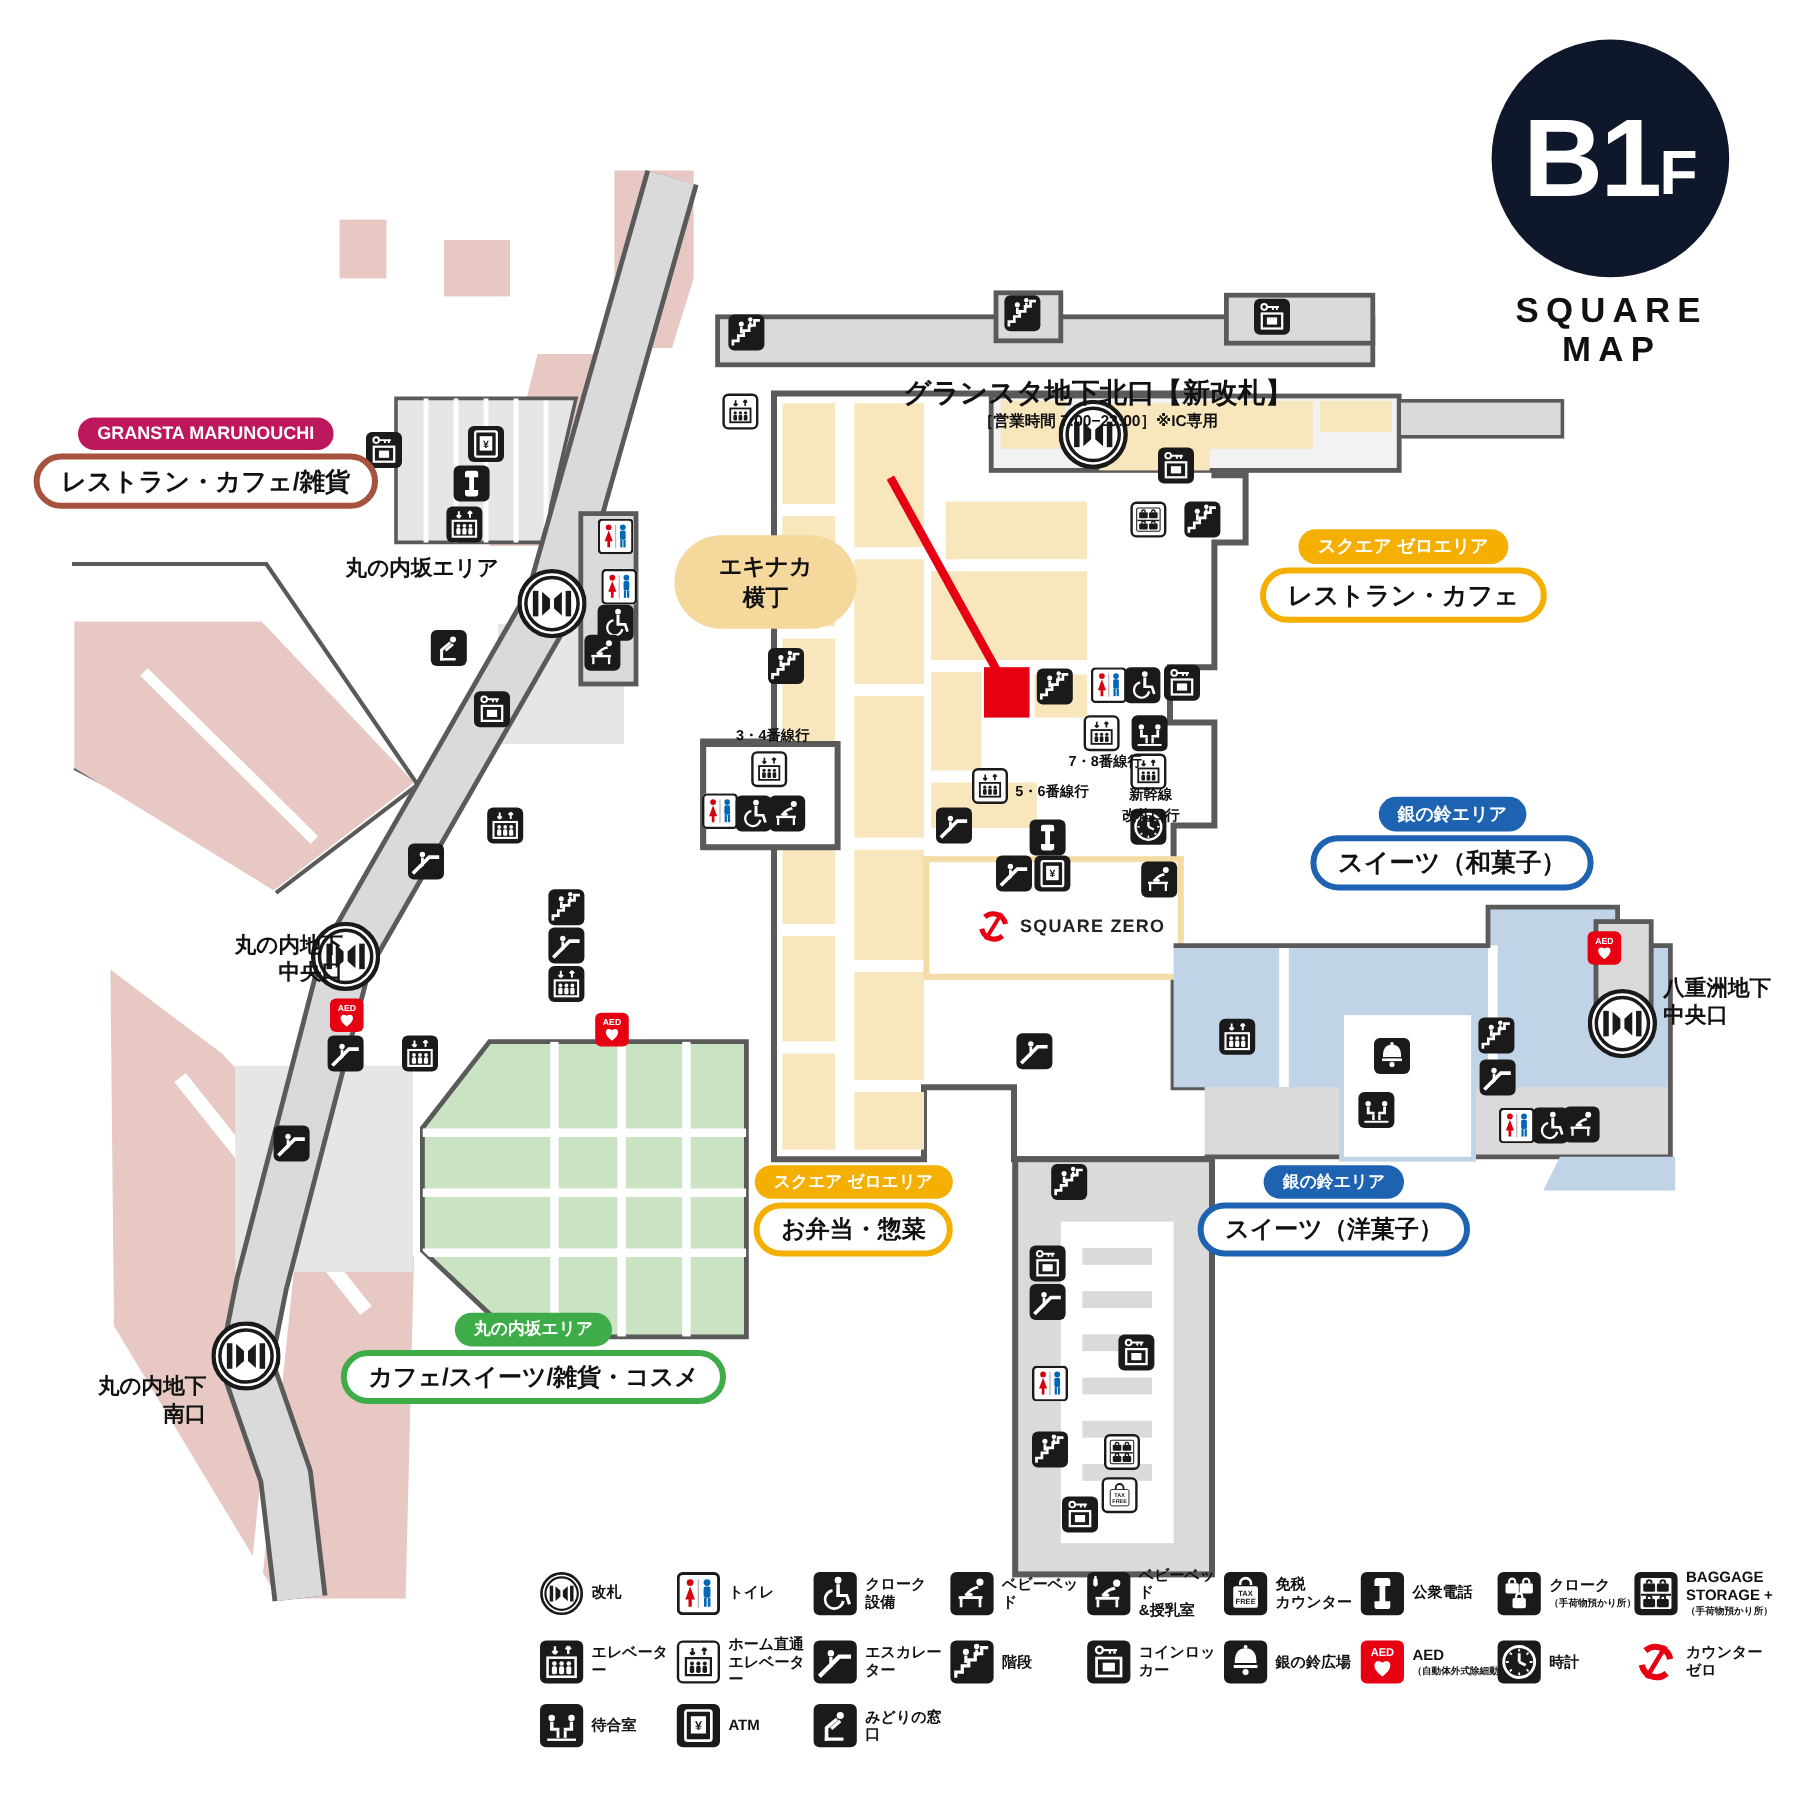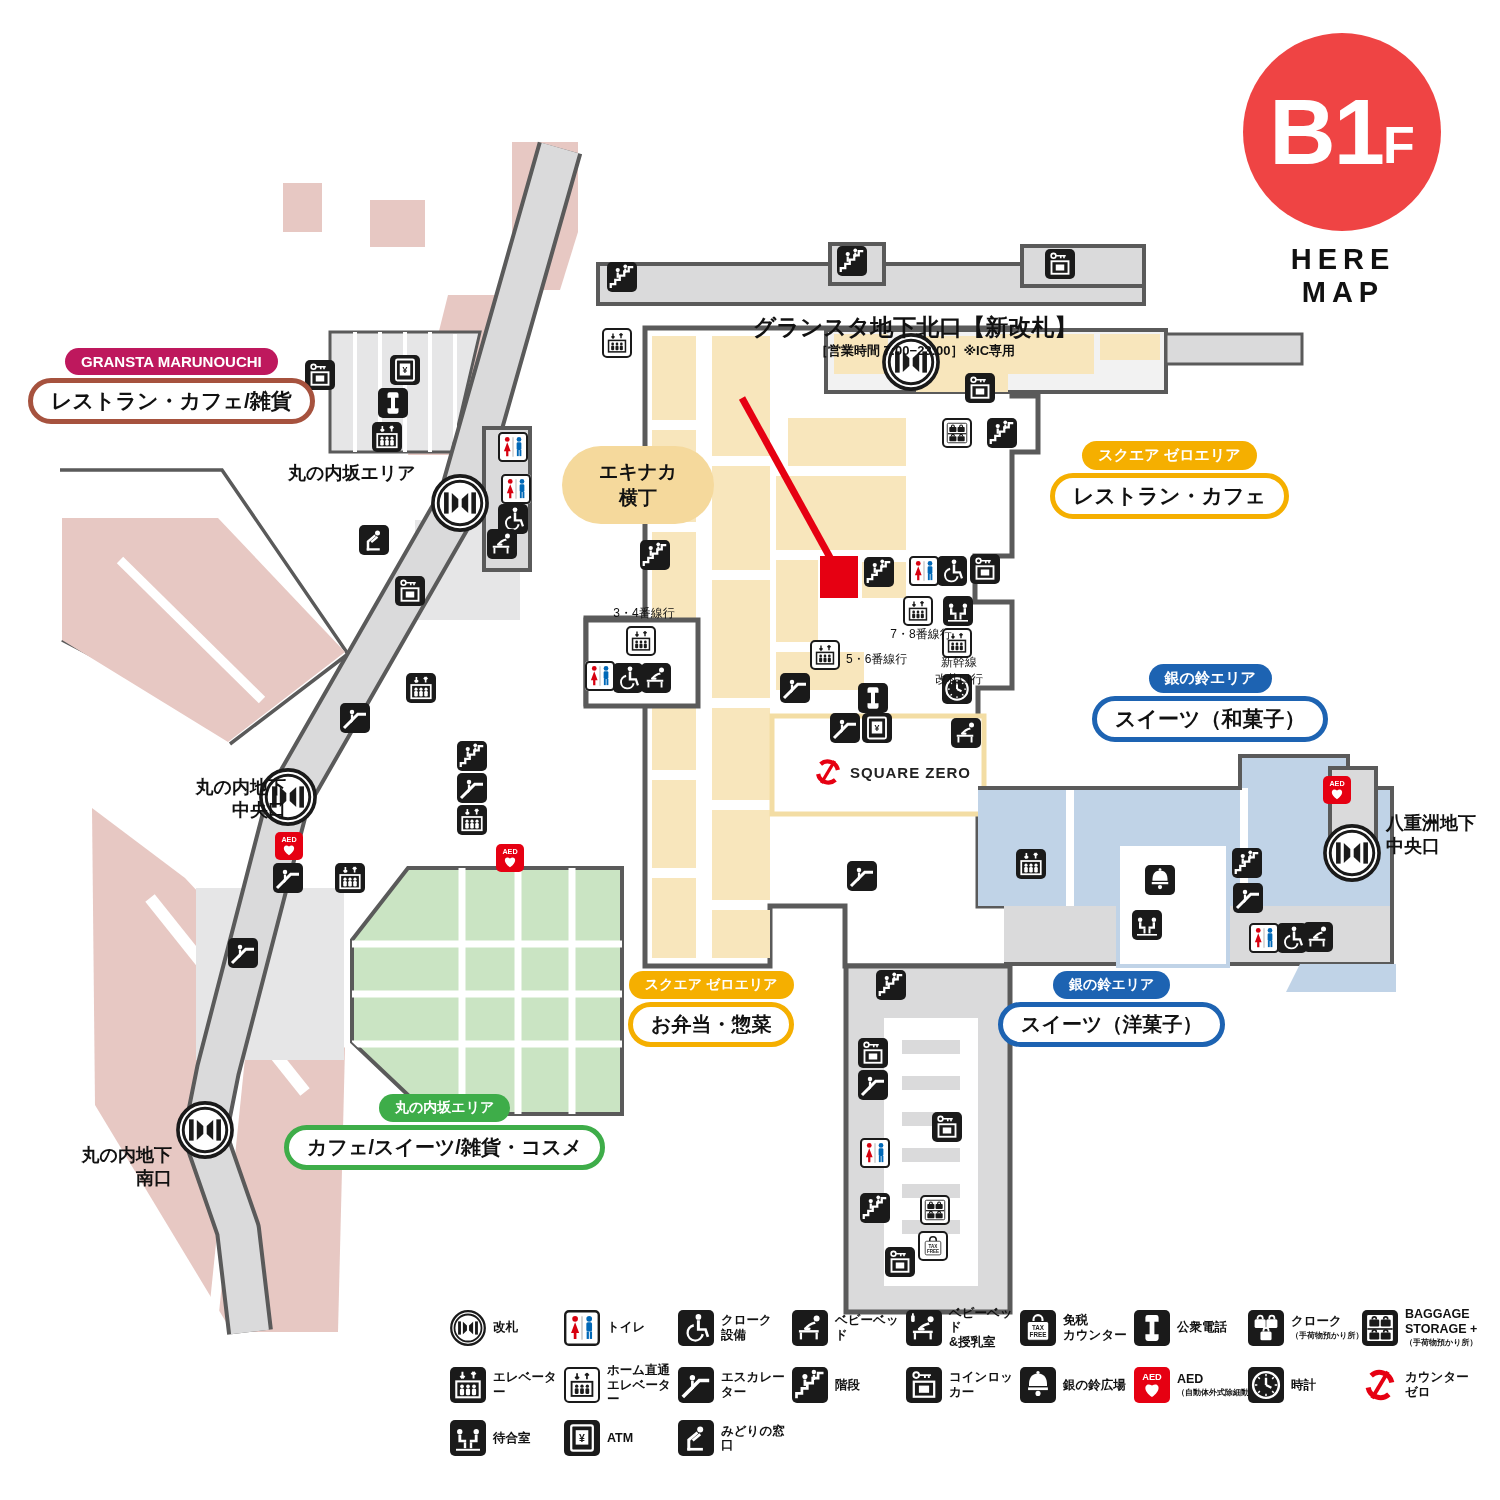--- a/index.html
+++ b/index.html
@@ -12,21 +12,21 @@
   .labels{position:absolute;left:0;top:0;width:1500px;height:1500px;z-index:4}
   
   .icon{background:#1A1A1A;color:#fff;border-radius:5px;display:inline-block}
   .icon svg{width:100%;height:100%;display:block}
   .icon-toilet{background:#fff;border-radius:4px}
   .icon-home-elevator,.icon-baggage-white,.icon-taxfree-white{background:#fff;border:2px solid #1A1A1A;color:#1A1A1A}
   .icon-aed{background:#E60012}
   .icon-gate,.icon-square-zero{background:none;border-radius:0}
   
   .b1f{position:absolute;left:1243px;top:33px;width:200px;text-align:center;z-index:5}
-  .b1f-circle{width:198px;height:198px;border-radius:50%;background:#ef4444;color:#fff;display:flex;align-items:center;justify-content:center}
+  .b1f-circle{width:198px;height:198px;border-radius:50%;background:#0f172a;color:#fff;display:flex;align-items:center;justify-content:center}
   .b1f-lv{font-size:92px;font-weight:800;letter-spacing:-2px}
   .b1f-f{font-size:52px;font-weight:800;margin-top:26px}
   .b1f-cap{margin-top:12px;font-size:29px;font-weight:800;letter-spacing:6px;color:#111}
   
   .here{position:absolute;left:648px;top:290px;width:122px;height:122px;background:#E60012;border-radius:50%;display:flex;align-items:center;justify-content:center;z-index:5}
   .here::after{content:"";position:absolute;inset:6px;border:3px solid #fff;border-radius:50%}
   .here span{color:#fff;font-size:28px;font-weight:800;letter-spacing:1px}
   
   .glabel{position:absolute;color:#111;font-weight:800;white-space:pre-line;line-height:1.25;z-index:4}
   .gl-north{left:690px;top:284px;width:450px;text-align:center;font-size:23px}
@@ -38,21 +38,21 @@
   
   .area{position:absolute;display:flex;flex-direction:column;align-items:center;z-index:5}
   .area .badge{color:#fff;font-weight:800;font-size:15px;padding:5px 16px;border-radius:17px;white-space:nowrap}
   .area .pill{background:#fff;border:5px solid #000;border-radius:28px;font-weight:800;font-size:21px;padding:4px 18px;margin-top:3px;white-space:nowrap;color:#111}
   .a0{left:28px;top:348px}.a1{left:1050px;top:441px}.a2{left:1092px;top:664px}
   .a3{left:628px;top:971px}.a4{left:998px;top:971px}.a5{left:284px;top:1094px}
   .a3 .badge,.a4 .badge,.a5 .badge{font-size:14px}
   .a3 .pill,.a4 .pill,.a5 .pill{font-size:20px}
   
   .ekinaka{position:absolute;left:562px;top:446px;width:152px;height:78px;background:#F5D99C;border-radius:39px;display:flex;align-items:center;justify-content:center;text-align:center;font-size:19px;font-weight:800;color:#111;white-space:pre-line;z-index:4}
-  .track{position:absolute;font-size:12px;font-weight:400;color:#111;white-space:pre-line;text-align:center;z-index:4}
+  .track{position:absolute;font-size:12px;font-weight:700;color:#111;white-space:pre-line;text-align:center;z-index:4}
   .t34{left:596px;top:605px;width:96px}
   .t56{left:846px;top:651px;width:90px;text-align:left}
   .t78{left:878px;top:626px;width:86px}
   .tshink{left:926px;top:654px;width:66px}
   .sqz-text{position:absolute;left:850px;top:764px;font-size:15px;font-weight:800;letter-spacing:1px;color:#222;z-index:4}
   
   .legend{position:absolute;left:450px;top:1306px;width:1050px;z-index:6}
   .legend-row{display:flex;margin-bottom:14px}
   .legend-item{width:114px;flex:0 0 auto;display:flex;align-items:center}
   .legend-item .icon{flex:0 0 auto}
@@ -526,21 +526,21 @@
     <rect x="820" y="556" width="38" height="42" fill="#E60012"></rect>
   </svg>
 
   <div class="labels">
 
     <div class="b1f">
       <div class="b1f-circle">
         <span class="b1f-lv">B1</span>
         <span class="b1f-f">F</span>
       </div>
-      <div class="b1f-cap">HERE MAP</div>
+      <div class="b1f-cap">SQUARE MAP</div>
     </div>
 
     <div class="glabel gl-north">
       <span>グランスタ地下北口【新改札】</span>
       <span class="sub">［営業時間 7:00−23:00］※IC専用</span>
     </div>
     <div class="glabel gl-mnorth">丸の内坂エリア</div>
     <div class="glabel gl-mcentral">丸の内地下
 中央口</div>
     <div class="glabel gl-yaesu">八重洲地下

